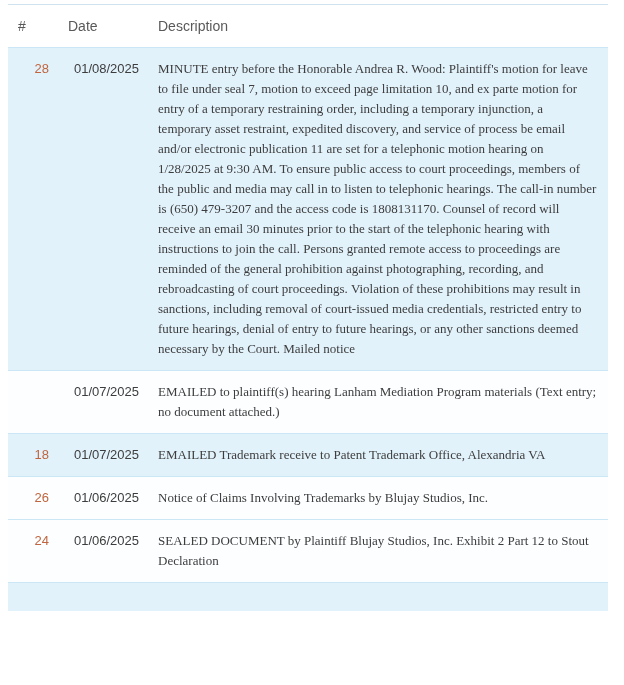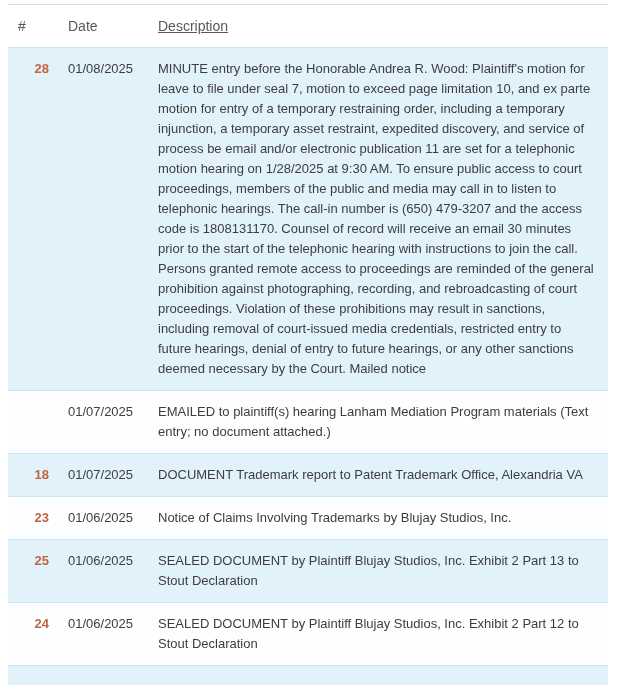--- a/index.html
+++ b/index.html
@@ -31,51 +31,53 @@
   thead th{
     font-size:14px;
     font-weight:400;
     color:var(--header-text);
     text-align:left;
     padding:13px 0 13px 0;
     vertical-align:top;
   }
   th.col-num{width:49px;padding-left:10px;}
   th.col-date{width:83px;padding-left:11px;}
-  th.col-desc{padding-left:18px;padding-right:10px;text-decoration:underline;}
+  th.col-desc{padding-left:18px;padding-right:10px;}
   tbody tr{
     border-top:1px solid var(--row-border);
     background:var(--row-plain);
   }
   tbody tr.alt{
     background:var(--row-highlight);
   }
   tbody td{
     font-size:13px;
     line-height:20px;
     color:var(--body-text);
     vertical-align:top;
     padding-top:11px;
     padding-bottom:11px;
   }
   td.cell-num{
     color:var(--accent-number);
-    font-weight:700;
+    font-weight:400;
     text-align:right;
     padding-left:10px;
     padding-right:8px;
   }
   td.cell-date{
     white-space:nowrap;
     padding-left:11px;
+    text-align:right;
   }
   td.cell-desc{
     padding-left:18px;
     padding-right:10px;
     word-wrap:break-word;
+    font-family:Liberation Serif, serif;
   }
   tr.partial td{
     padding-top:14px;
     padding-bottom:14px;
   }
 </style>
 </head>
 <body>
 
 <div class="table-wrap">
@@ -94,31 +96,26 @@
     <td class="cell-desc">MINUTE entry before the Honorable Andrea R. Wood: Plaintiff's motion for leave to file under seal 7, motion to exceed page limitation 10, and ex parte motion for entry of a temporary restraining order, including a temporary injunction, a temporary asset restraint, expedited discovery, and service of process be email and/or electronic publication 11 are set for a telephonic motion hearing on 1/28/2025 at 9:30 AM. To ensure public access to court proceedings, members of the public and media may call in to listen to telephonic hearings. The call-in number is (650) 479-3207 and the access code is 1808131170. Counsel of record will receive an email 30 minutes prior to the start of the telephonic hearing with instructions to join the call. Persons granted remote access to proceedings are reminded of the general prohibition against photographing, recording, and rebroadcasting of court proceedings. Violation of these prohibitions may result in sanctions, including removal of court-issued media credentials, restricted entry to future hearings, denial of entry to future hearings, or any other sanctions deemed necessary by the Court. Mailed notice</td>
   </tr>
         <tr>
     <td class="cell-num"></td>
     <td class="cell-date">01/07/2025</td>
     <td class="cell-desc">EMAILED to plaintiff(s) hearing Lanham Mediation Program materials (Text entry; no document attached.)</td>
   </tr>
         <tr class="alt">
     <td class="cell-num">18</td>
     <td class="cell-date">01/07/2025</td>
-    <td class="cell-desc">DOCUMENT Trademark report to Patent Trademark Office, Alexandria VA</td>
+    <td class="cell-desc">EMAILED Trademark receive to Patent Trademark Office, Alexandria VA</td>
   </tr>
         <tr>
-    <td class="cell-num">23</td>
+    <td class="cell-num">26</td>
     <td class="cell-date">01/06/2025</td>
     <td class="cell-desc">Notice of Claims Involving Trademarks by Blujay Studios, Inc.</td>
-  </tr>
-        <tr class="alt">
-    <td class="cell-num">25</td>
-    <td class="cell-date">01/06/2025</td>
-    <td class="cell-desc">SEALED DOCUMENT by Plaintiff Blujay Studios, Inc. Exhibit 2 Part 13 to Stout Declaration</td>
   </tr>
         <tr>
     <td class="cell-num">24</td>
     <td class="cell-date">01/06/2025</td>
     <td class="cell-desc">SEALED DOCUMENT by Plaintiff Blujay Studios, Inc. Exhibit 2 Part 12 to Stout Declaration</td>
   </tr>
         <tr class="alt partial">
     <td class="cell-num"></td>
     <td class="cell-date"></td>
     <td class="cell-desc"></td>

